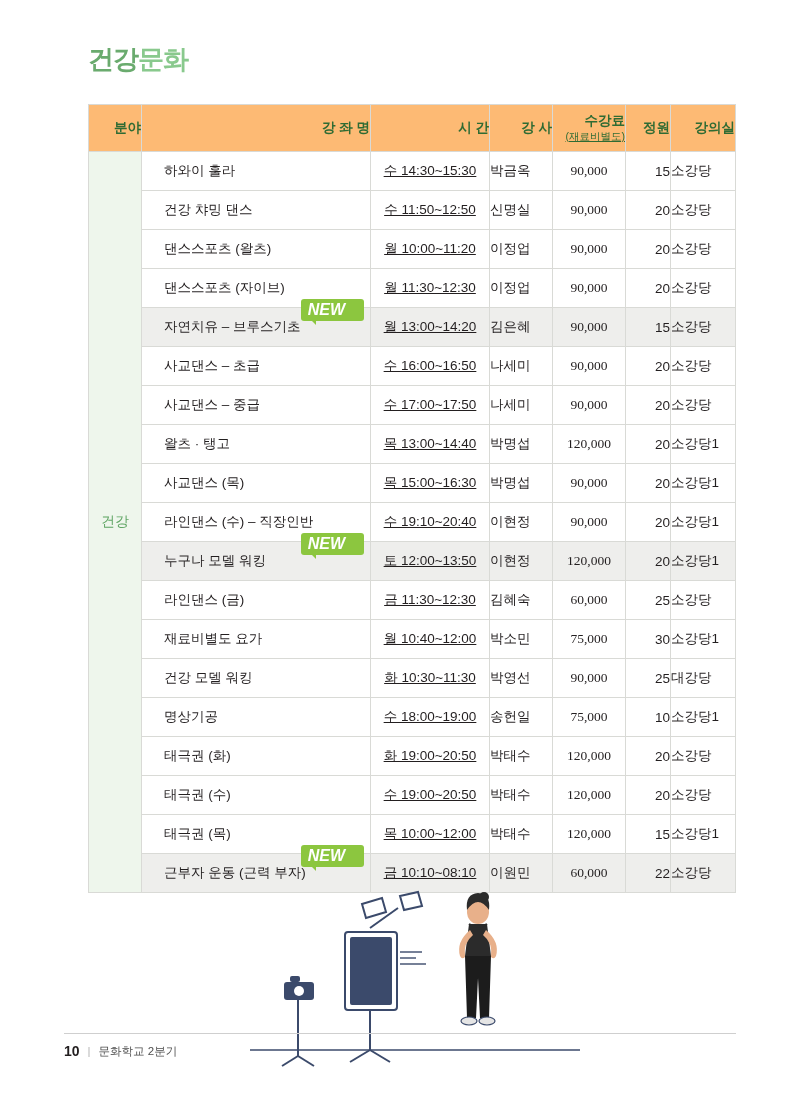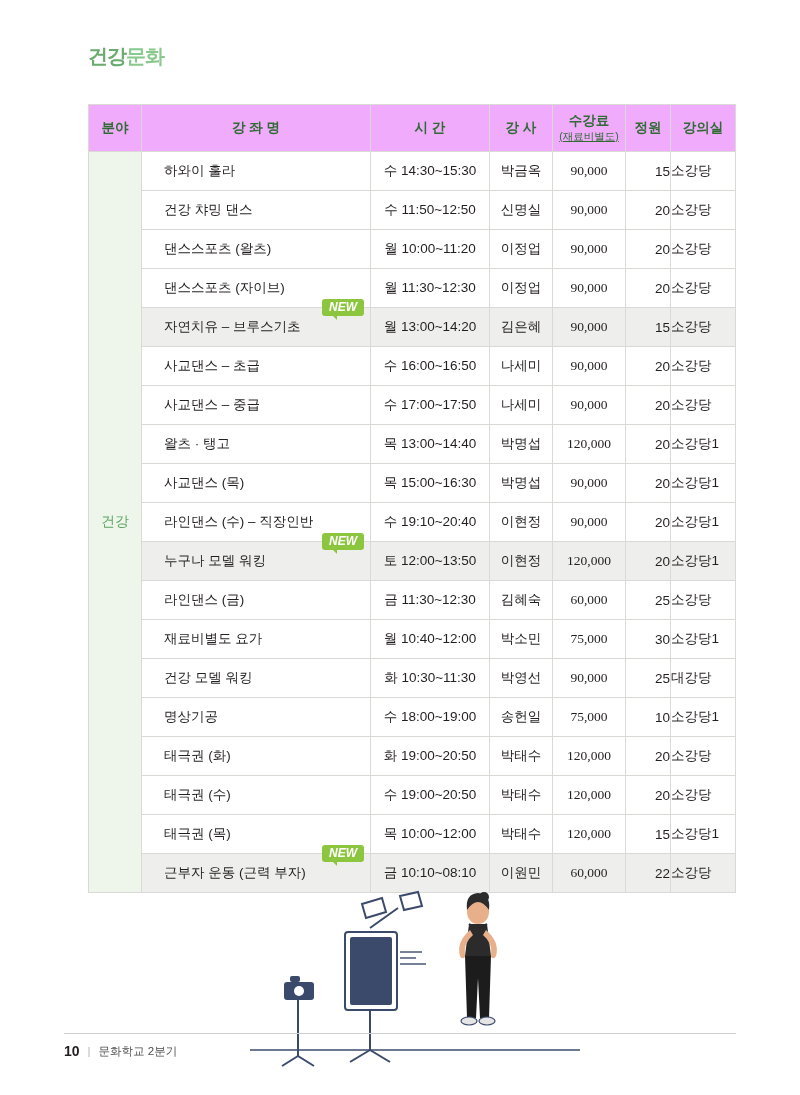--- a/index.html
+++ b/index.html
@@ -14,21 +14,21 @@
     color: #231f20;
     position: relative;
     overflow: hidden;
   }
 
   
   .page-title {
     position: absolute;
     left: 88px;
     top: 46px;
-    font-size: 20px;
+    font-size: 26px;
     font-weight: bold;
     letter-spacing: -1px;
     line-height: 1;
   }
   .title-part-a { color: #6aab6e; }
   .title-part-b { color: #89c98d; }
 
   
   .course-table {
     position: absolute;
@@ -38,25 +38,25 @@
     border-collapse: collapse;
     font-size: 13.5px;
   }
   .course-table th,
   .course-table td {
     border: 1px solid #d9dad6;
     padding: 0;
     vertical-align: middle;
   }
   thead th {
-    background: #f0abfc;
+    background: #fdba74;
     color: #2f6b33;
     font-weight: bold;
     height: 46px;
-    text-align: center;
+    text-align: right;
     line-height: 1.25;
   }
   thead th .sub {
     display: block;
     font-size: 10.5px;
     font-weight: normal;
     text-decoration: underline;
   }
 
   td.cat-cell {
@@ -69,23 +69,24 @@
   td.name-cell {
     padding-left: 22px;
     position: relative;
     height: 38px;
     text-align: left;
   }
   td.time-cell {
     text-align: center;
     width: 118px;
     white-space: nowrap;
+    text-decoration: underline;
   }
   td.teacher-cell {
-    text-align: center;
+    text-align: left;
     width: 62px;
   }
   td.fee-cell {
     text-align: center;
     width: 72px;
     font-family: Liberation Serif, serif;
   }
   td.cap-cell {
     text-align: right;
     width: 44px;
@@ -96,24 +97,24 @@
   }
   tr.row-highlight td { background: #eeeeec; }
 
   
   .new-badge {
     position: absolute;
     right: 6px;
     top: -9px;
     background: #8cc63f;
     color: #ffffff;
-    font-size: 12px;
+    font-size: 16px;
     font-weight: bold;
     font-style: italic;
-    padding: 1px 7px 2px 7px;
+    padding: 1px 19px 2px 7px;
     border-radius: 3px;
     line-height: 1.2;
   }
   .new-badge::after {
     content: "";
     position: absolute;
     left: 10px;
     bottom: -4px;
     border-left: 5px solid transparent;
     border-right: 0 solid transparent;

